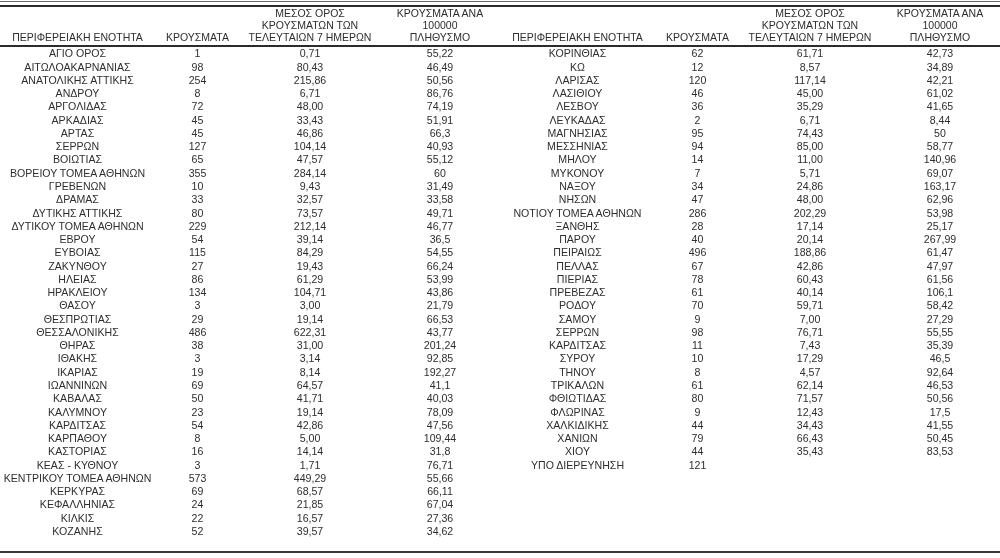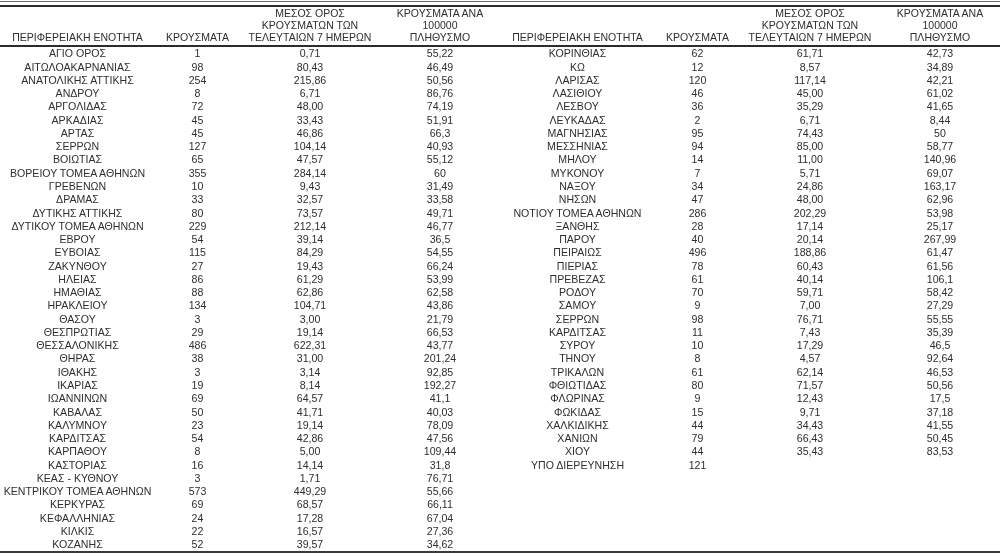--- a/index.html
+++ b/index.html
@@ -196,26 +196,20 @@
             <td>19,43</td>
             <td>66,24</td>
           </tr>
           <tr>
             <td>ΗΛΕΙΑΣ</td>
             <td>86</td>
             <td>61,29</td>
             <td>53,99</td>
           </tr>
           <tr>
-            <td>ΗΜΑΘΙΑΣ</td>
-            <td>88</td>
-            <td>62,86</td>
-            <td>62,58</td>
-          </tr>
-          <tr>
             <td>ΗΡΑΚΛΕΙΟΥ</td>
             <td>134</td>
             <td>104,71</td>
             <td>43,86</td>
           </tr>
           <tr>
             <td>ΘΑΣΟΥ</td>
             <td>3</td>
             <td>3,00</td>
             <td>21,79</td>
@@ -300,21 +294,21 @@
           </tr>
           <tr>
             <td>ΚΕΡΚΥΡΑΣ</td>
             <td>69</td>
             <td>68,57</td>
             <td>66,11</td>
           </tr>
           <tr>
             <td>ΚΕΦΑΛΛΗΝΙΑΣ</td>
             <td>24</td>
-            <td>17,28</td>
+            <td>21,85</td>
             <td>67,04</td>
           </tr>
           <tr>
             <td>ΚΙΛΚΙΣ</td>
             <td>22</td>
             <td>16,57</td>
             <td>27,36</td>
           </tr>
           <tr>
             <td>ΚΟΖΑΝΗΣ</td>
@@ -434,20 +428,26 @@
             <td>20,14</td>
             <td>267,99</td>
           </tr>
           <tr>
             <td>ΠΕΙΡΑΙΩΣ</td>
             <td>496</td>
             <td>188,86</td>
             <td>61,47</td>
           </tr>
           <tr>
+            <td>ΠΕΛΛΑΣ</td>
+            <td>67</td>
+            <td>42,86</td>
+            <td>47,97</td>
+          </tr>
+          <tr>
             <td>ΠΙΕΡΙΑΣ</td>
             <td>78</td>
             <td>60,43</td>
             <td>61,56</td>
           </tr>
           <tr>
             <td>ΠΡΕΒΕΖΑΣ</td>
             <td>61</td>
             <td>40,14</td>
             <td>106,1</td>
@@ -498,26 +498,20 @@
             <td>ΦΘΙΩΤΙΔΑΣ</td>
             <td>80</td>
             <td>71,57</td>
             <td>50,56</td>
           </tr>
           <tr>
             <td>ΦΛΩΡΙΝΑΣ</td>
             <td>9</td>
             <td>12,43</td>
             <td>17,5</td>
-          </tr>
-          <tr>
-            <td>ΦΩΚΙΔΑΣ</td>
-            <td>15</td>
-            <td>9,71</td>
-            <td>37,18</td>
           </tr>
           <tr>
             <td>ΧΑΛΚΙΔΙΚΗΣ</td>
             <td>44</td>
             <td>34,43</td>
             <td>41,55</td>
           </tr>
           <tr>
             <td>ΧΑΝΙΩΝ</td>
             <td>79</td>

